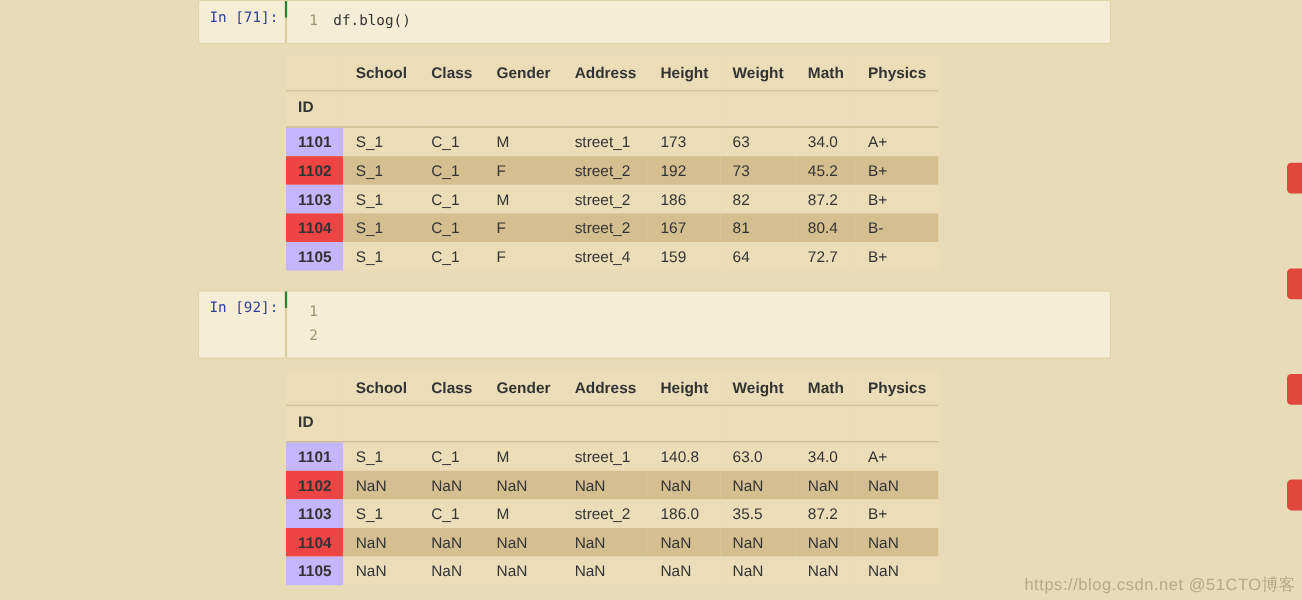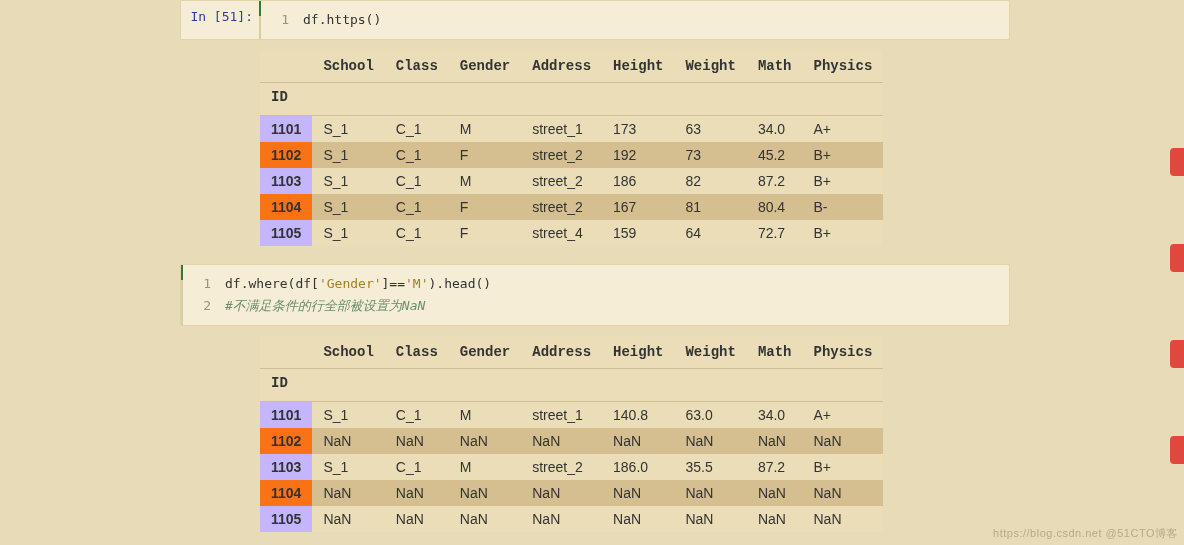--- a/index.html
+++ b/index.html
@@ -10,44 +10,44 @@
   .prompt{width:78px;padding:8px 6px 0 0;text-align:right;font-family:monospace;font-size:13px;color:#303F9F;box-sizing:border-box;flex-shrink:0;}
   .code{flex:1;padding:8px 0 8px 4px;font-family:"DejaVu Sans Mono",Menlo,Consolas,monospace;font-size:13px;position:relative;border-left:2px solid #d9cda0;}
   .code::before{content:"";position:absolute;left:-2px;top:0;width:2px;height:15px;background:#2e7d32;}
   .code-line{display:flex;line-height:22px;}
   .lineno{width:24px;text-align:right;color:#9e9470;padding-right:14px;user-select:none;}
   .code-text{white-space:pre;}
   .str{color:#a47f2a;}
   .comment{font-style:italic;color:#6a8f6a;}
   .output{margin:10px 0 18px 80px;}
   table.df{border-collapse:collapse;font-size:14px;}
-  table.df thead th{background:#eaddb8;font-weight:700;padding:8px 11px;text-align:right;border-bottom:1px solid #cdbf94;font-family:Liberation Mono, monospace;}
+  table.df thead th{background:#eaddb8;font-weight:700;padding:8px 11px;text-align:right;border-bottom:1px solid #cdbf94;}
   table.df thead tr.idxrow th{padding:6px 11px 10px;border-bottom:1px solid #cdbf94;}
   table.df tbody th{background:#c4b5fd;font-weight:700;padding:5px 11px;text-align:right;}
   table.df tbody td{padding:5px 11px;text-align:left;background:#eaddb8;}
   table.df tbody tr.odd td{background:#d5bf91;}
-  table.df tbody tr.odd th{background:#f97316;}
+  table.df tbody tr.odd th{background:#ef4444;}
   table.df thead th:first-child{text-align:left;}
   .side-btns{position:absolute;right:0;top:148px;}
   .side-btn{width:14px;height:28px;background:#e0483e;border-radius:4px 0 0 4px;margin-bottom:68px;}
-  .watermark{position:absolute;right:6px;bottom:4px;font-size:11px;color:rgba(120,110,80,.45);letter-spacing:.5px;}
+  .watermark{position:absolute;right:6px;bottom:4px;font-size:15px;color:rgba(120,110,80,.45);letter-spacing:.5px;}
 </style>
 </head>
 <body>
 
 <div class="page">
   <div class="notebook">
 
     <div class="cell">
       <div class="input-area">
-        <div class="prompt">In [51]:</div>
+        <div class="prompt">In [71]:</div>
         <div class="code">
           <div class="code-line">
             <span class="lineno">1</span>
-            <span class="code-text"><span>df.https()</span></span>
+            <span class="code-text"><span>df.blog()</span></span>
           </div>
         </div>
       </div>
       <div class="output">
         <table class="df" id="tbl1">
             <thead>
               <tr>
                 <th></th>
                 <th>School</th>
                 <th>Class</th>
@@ -126,28 +126,27 @@
                 <td>72.7</td>
                 <td>B+</td>
               </tr>
             </tbody>
           </table>
       </div>
     </div>
 
     <div class="cell">
       <div class="input-area">
+        <div class="prompt">In [92]:</div>
         <div class="code">
           <div class="code-line">
             <span class="lineno">1</span>
-            <span class="code-text"><span>df.where(df[</span><span class="str">'Gender'</span><span>]==</span><span class="str">'M'</span><span>).head()</span></span>
           </div>
           <div class="code-line">
             <span class="lineno">2</span>
-            <span class="code-text"><span class="comment">#不满足条件的行全部被设置为NaN</span></span>
           </div>
         </div>
       </div>
       <div class="output">
         <table class="df" id="tbl2">
             <thead>
               <tr>
                 <th></th>
                 <th>School</th>
                 <th>Class</th>

